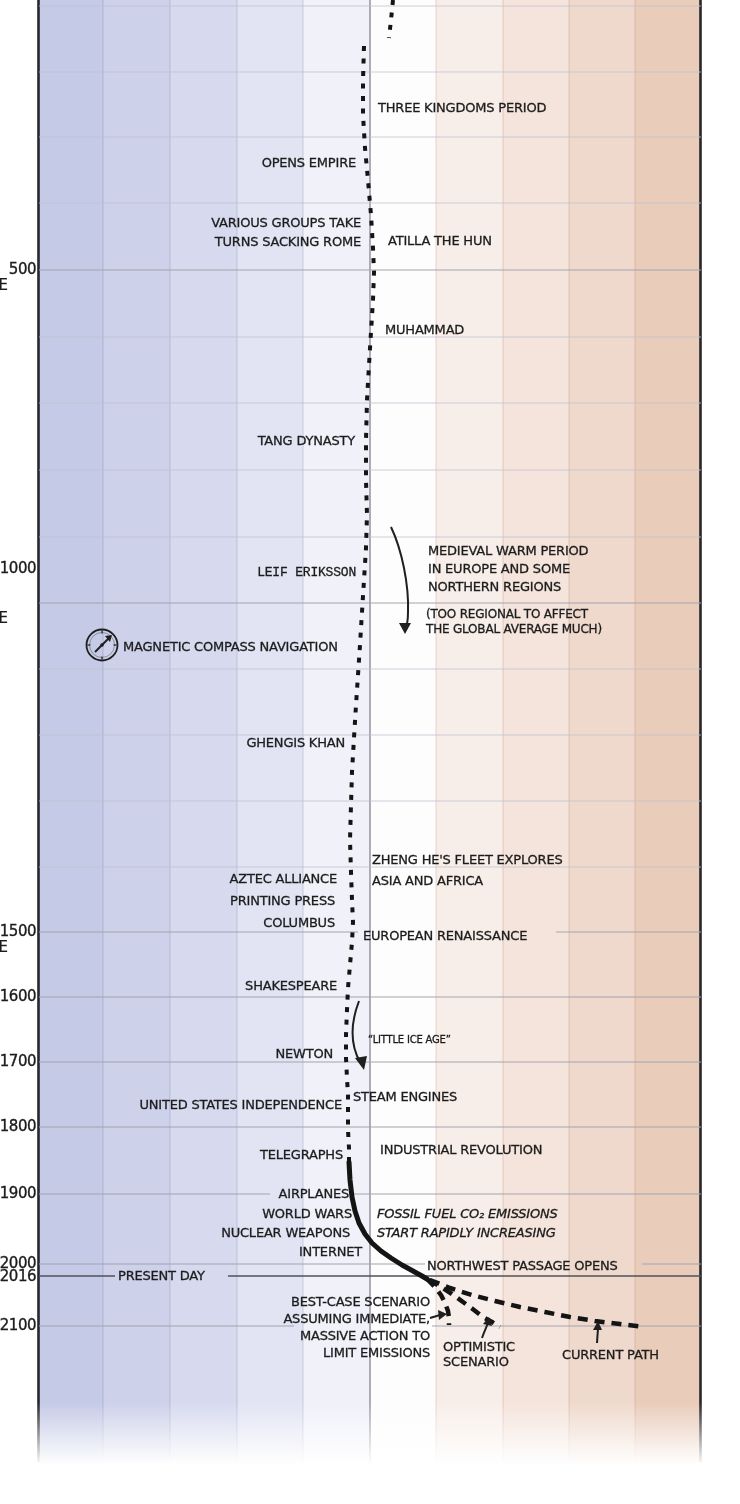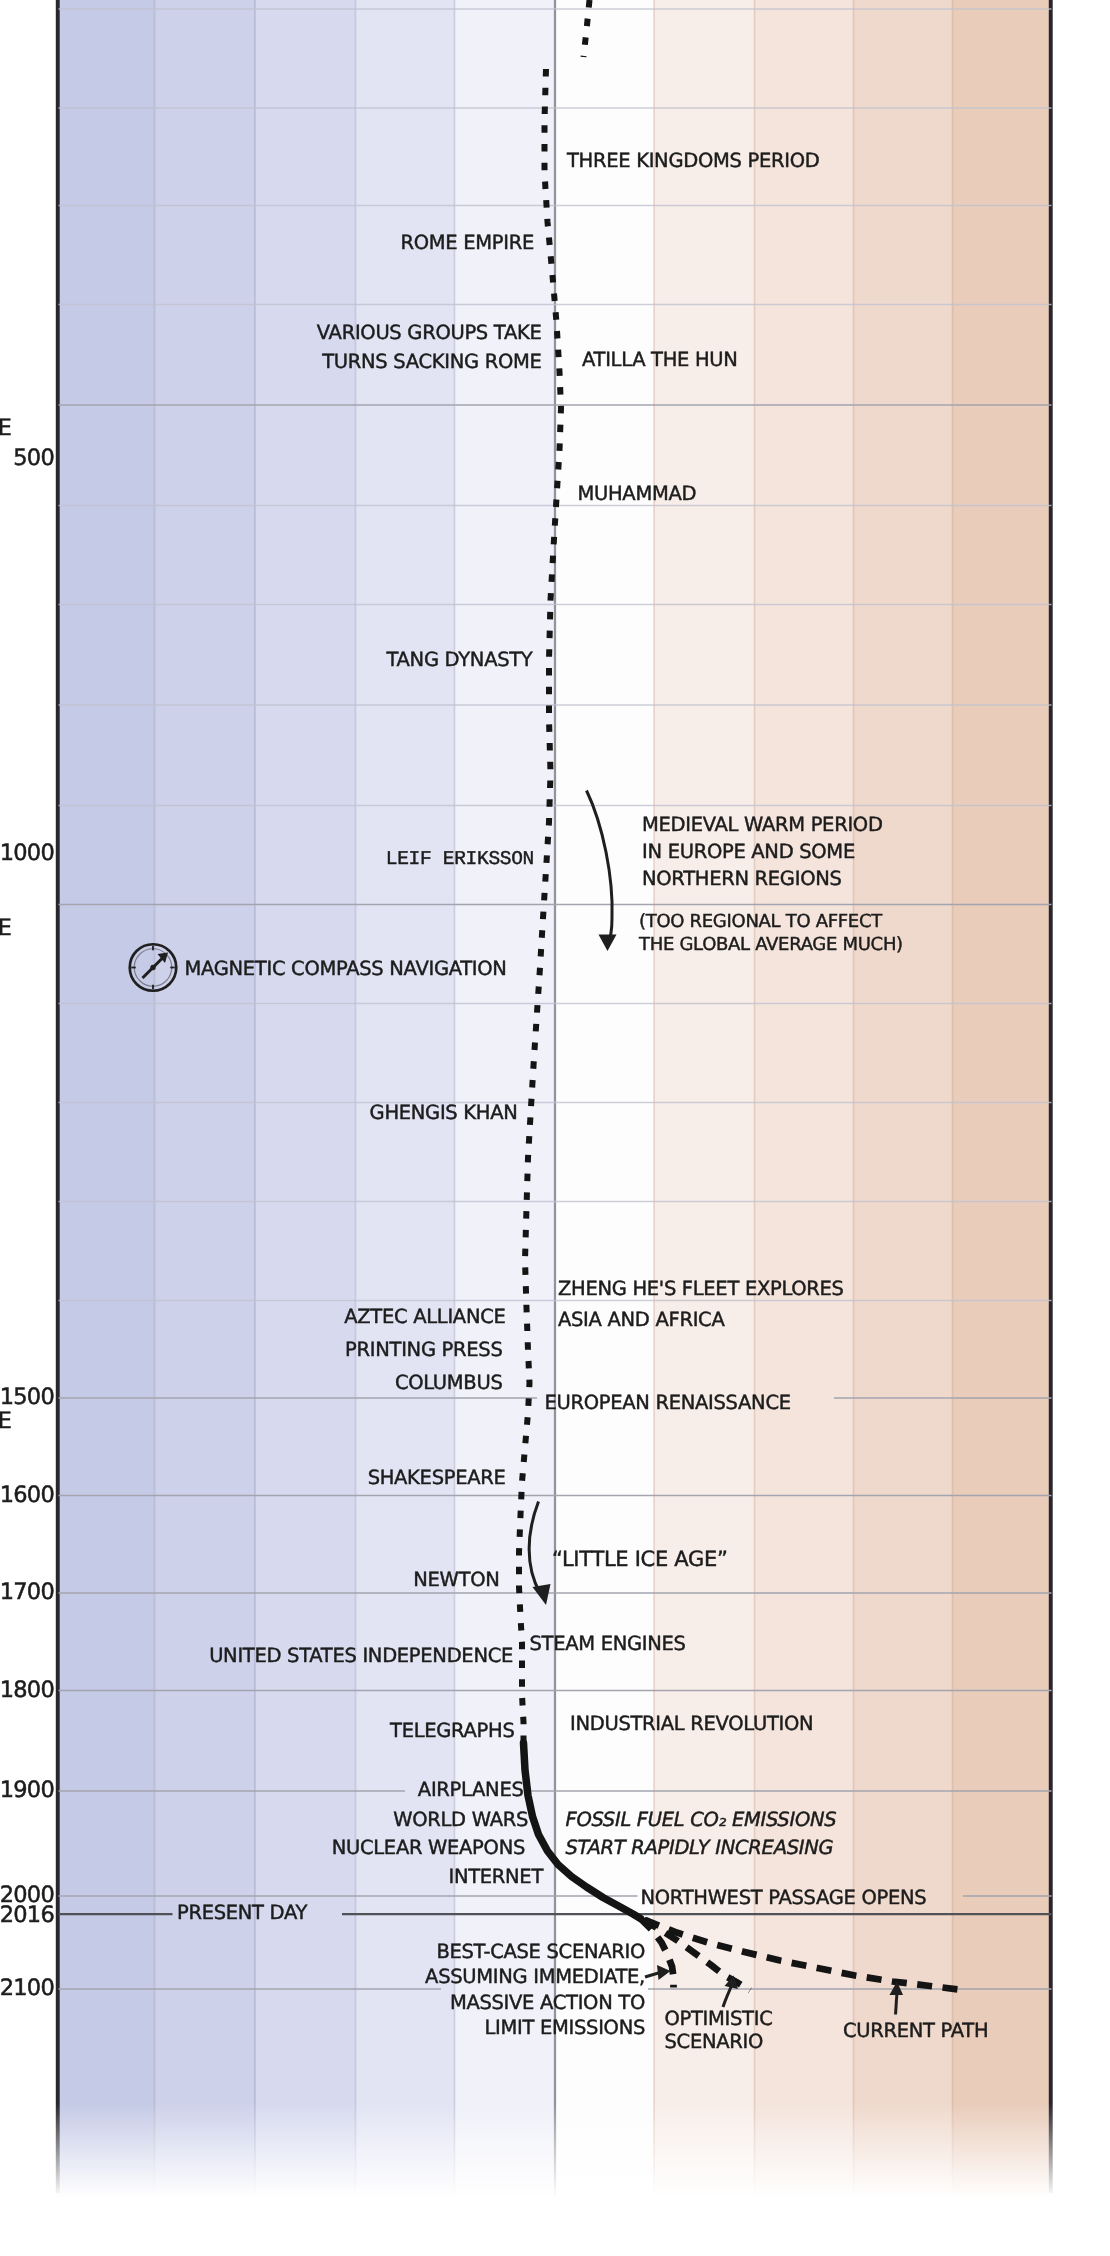--- a/index.html
+++ b/index.html
@@ -118,37 +118,37 @@
       <polygon points="105,636 112,635 110,642" fill="#1f1f1f"></polygon>
       <circle cx="102" cy="645" r="1.8" fill="#1f1f1f"></circle>
       <line x1="102" y1="630.5" x2="102" y2="633.5" stroke="#1f1f1f" stroke-width="1.2"></line>
       <line x1="102" y1="656.5" x2="102" y2="659.5" stroke="#1f1f1f" stroke-width="1.2"></line>
       <line x1="87.5" y1="645" x2="90.5" y2="645" stroke="#1f1f1f" stroke-width="1.2"></line>
       <line x1="113.5" y1="645" x2="116.5" y2="645" stroke="#1f1f1f" stroke-width="1.2"></line>
     </g>
   </svg>
 
   <div id="axis">
-      <div class="ytick" style="top: 260px; margin-top: 36px;">500</div>
+      <div class="ytick" style="top: 260px;">500</div>
       <div class="ysub" style="top: 276px;">CE</div>
       <div class="ytick" style="top: 559px; padding-left: 32px;">1000</div>
       <div class="ysub" style="top: 609px;">CE</div>
       <div class="ytick" style="top: 922px;">1500</div>
       <div class="ysub" style="top: 938px;">CE</div>
       <div class="ytick" style="top: 987px;">1600</div>
       <div class="ytick" style="top: 1052px;">1700</div>
       <div class="ytick" style="top: 1117px;">1800</div>
       <div class="ytick" style="top: 1184px;">1900</div>
       <div class="ytick" style="top: 1254px;">2000</div>
       <div class="ytick" style="top: 1267px;">2016</div>
       <div class="ytick" style="top: 1316px;">2100</div>
     </div>
   <div id="ann">
       <div class="ann" style="left: 378px; top: 99px;">THREE KINGDOMS PERIOD</div>
-      <div class="ann right" style="right: 384px; top: 154px;">ROME EMPIRE</div>
+      <div class="ann right" style="right: 384px; top: 154px;">OPENS EMPIRE</div>
       <div class="ann right" style="right: 379px; top: 213px; line-height: 19px;">VARIOUS GROUPS TAKE
 TURNS SACKING ROME</div>
       <div class="ann" style="left: 388px; top: 232px;">ATILLA THE HUN</div>
       <div class="ann" style="left: 385px; top: 321px;">MUHAMMAD</div>
       <div class="ann right" style="right: 385px; top: 432px;">TANG DYNASTY</div>
       <div class="ann right" style="right: 384px; top: 564px; font-family: Liberation Mono, monospace;">LEIF ERIKSSON</div>
       <div class="ann" style="left: 428px; top: 542px; line-height: 18px;">MEDIEVAL WARM PERIOD
 IN EUROPE AND SOME
 NORTHERN REGIONS</div>
       <div class="ann" style="left: 426px; top: 607px; font-size: 12px; line-height: 15px;">(TOO REGIONAL TO AFFECT
@@ -156,21 +156,21 @@
       <div class="ann" style="left: 123px; top: 638px;">MAGNETIC COMPASS NAVIGATION</div>
       <div class="ann right" style="right: 395px; top: 734px;">GHENGIS KHAN</div>
       <div class="ann right" style="right: 403px; top: 870px;">AZTEC ALLIANCE</div>
       <div class="ann" style="left: 372px; top: 849px; line-height: 21px;">ZHENG HE'S FLEET EXPLORES
 ASIA AND AFRICA</div>
       <div class="ann right" style="right: 405px; top: 892px;">PRINTING PRESS</div>
       <div class="ann right" style="right: 405px; top: 914px;">COLUMBUS</div>
       <div class="ann" style="left: 363px; top: 927px; text-align: center;">EUROPEAN RENAISSANCE</div>
       <div class="ann right" style="right: 403px; top: 977px;">SHAKESPEARE</div>
       <div class="ann right" style="right: 407px; top: 1006px; margin-top: 39px;">NEWTON</div>
-      <div class="ann" style="left: 368px; top: 1031px; font-size: 14px;">“LITTLE ICE AGE”</div>
+      <div class="ann" style="left: 368px; top: 1031px; font-size: 10px;">“LITTLE ICE AGE”</div>
       <div class="ann" style="left: 353px; top: 1088px;">STEAM ENGINES</div>
       <div class="ann right" style="right: 398px; top: 1096px;">UNITED STATES INDEPENDENCE</div>
       <div class="ann" style="left: 380px; top: 1141px;">INDUSTRIAL REVOLUTION</div>
       <div class="ann right" style="right: 397px; top: 1146px;">TELEGRAPHS</div>
       <div class="ann right" style="right: 391px; top: 1185px;">AIRPLANES</div>
       <div class="ann right" style="right: 388px; top: 1205px;">WORLD WARS</div>
       <div class="ann right" style="right: 390px; top: 1224px;">NUCLEAR WEAPONS</div>
       <div class="ann right" style="right: 378px; top: 1243px;">INTERNET</div>
       <div class="ann" style="left: 377px; top: 1204px; line-height: 19px; font-style: italic;">FOSSIL FUEL CO₂ EMISSIONS
 START RAPIDLY INCREASING</div>

